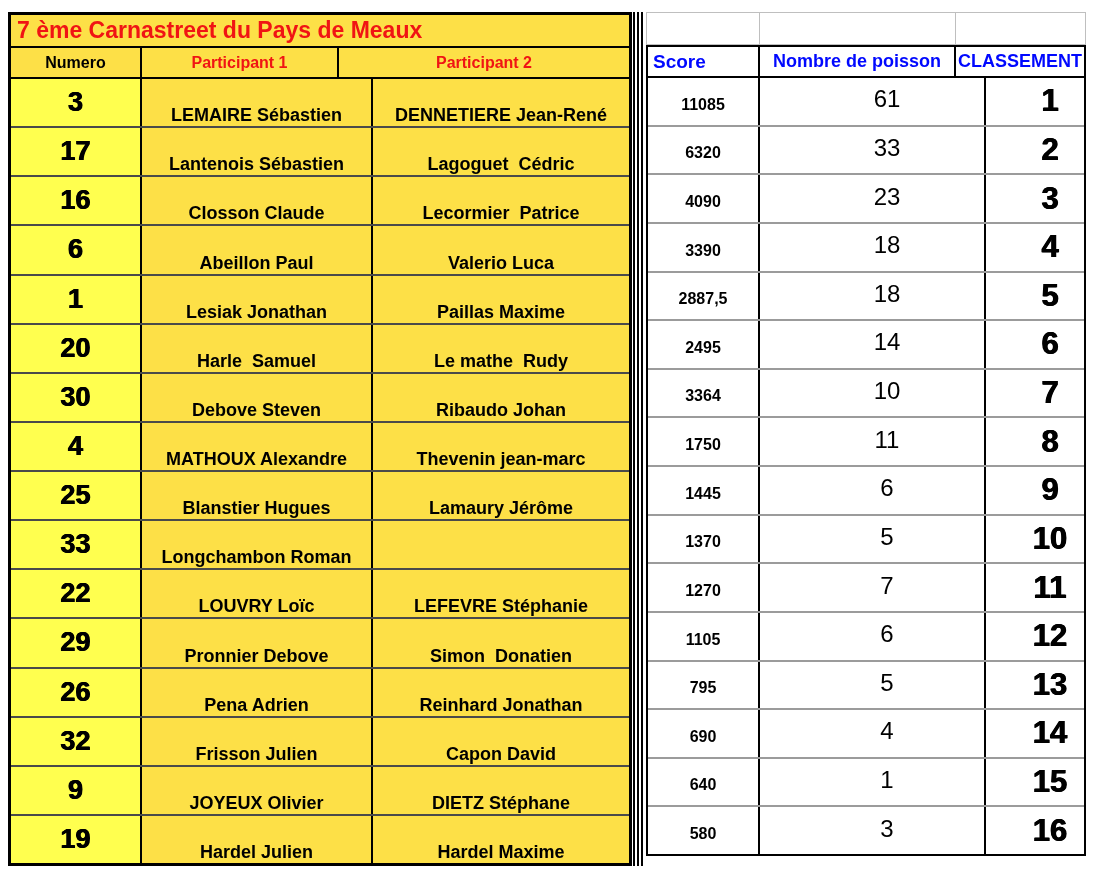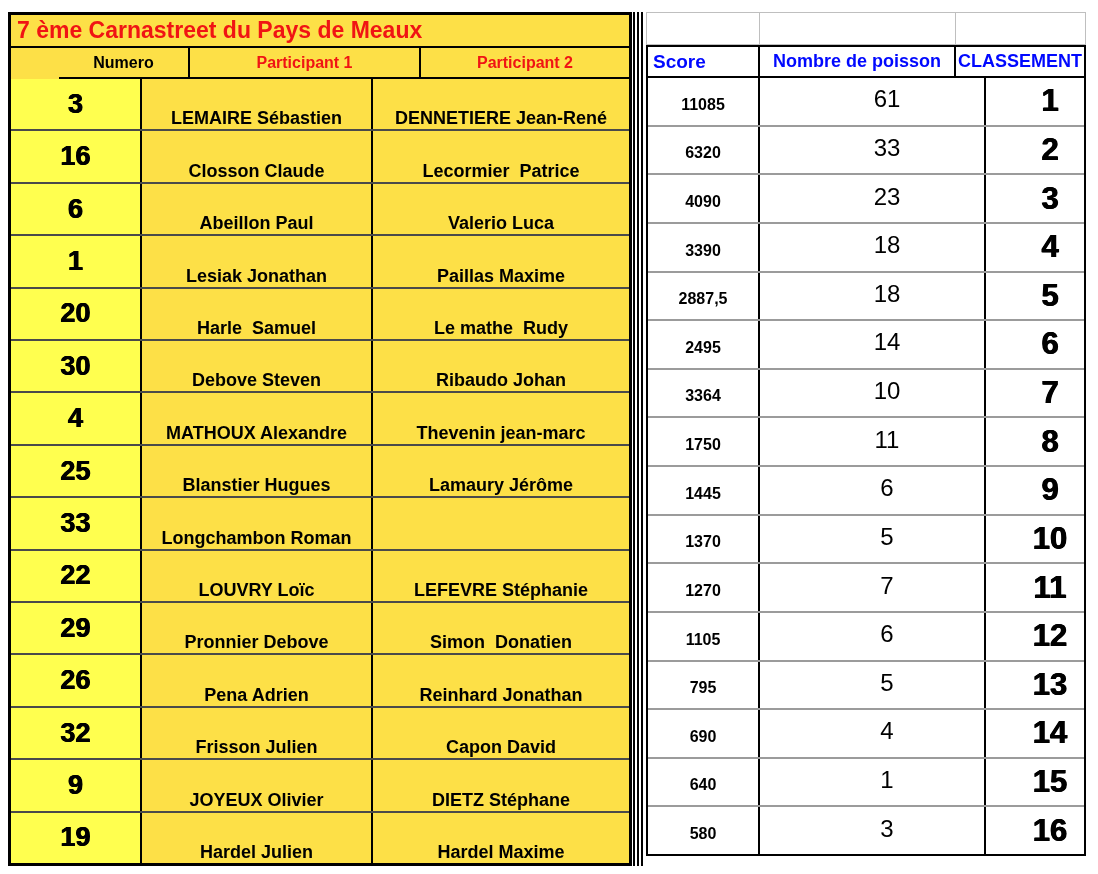--- a/index.html
+++ b/index.html
@@ -25,27 +25,27 @@
     border:3px solid #000;display:flex;flex-direction:column;background:#fde047;
   }
   .title-row{
     height:33px;border-bottom:2px solid #000;display:flex;align-items:center;
     padding-left:6px;
   }
   .title-row span{
     color:var(--accent-red,#f01414);font-weight:bold;font-size:23px;letter-spacing:0px;
     white-space:nowrap;
   }
-  .left-header{height:31px;display:flex;border-bottom:2px solid #000;margin-left:48px;}
+  .left-header{height:31px;display:flex;border-bottom:2px solid #000;}
   .left-header .hcell{
     display:flex;align-items:center;justify-content:center;
     font-weight:bold;font-size:16px;
   }
   .hc-numero{width:131px;border-right:2px solid #000;color:#000;}
-  .hc-p1{width:231px;border-right:2px solid #000;color:var(--accent-red,#f01414);font-size:17px;}
+  .hc-p1{width:197px;border-right:2px solid #000;color:var(--accent-red,#f01414);font-size:17px;}
   .hc-p2{flex:1;color:var(--accent-red,#f01414);font-size:17px;}
   .left-rows{flex:1;display:flex;flex-direction:column;}
   .lrow{flex:1;display:flex;border-bottom:2px solid var(--row-line-left,#4a4a4a);}
   .lrow:last-child{border-bottom:none;}
   .cell{display:flex;align-items:center;justify-content:center;}
   .cell.numero{
     width:131px;border-right:2px solid #000;background:var(--numero-bg,#ffff4f);
     font-weight:bold;font-size:27px;
     text-shadow:0.4px 0 currentColor,-0.4px 0 currentColor;
   }
@@ -112,20 +112,25 @@
       <div class="hcell hc-p1">Participant 1</div>
       <div class="hcell hc-p2">Participant 2</div>
     </div>
     <div class="left-rows" id="left-rows">
   <div class="lrow">
     <div class="cell numero">3</div>
     <div class="cell p1">LEMAIRE Sébastien</div>
     <div class="cell p2">DENNETIERE Jean-René</div>
   </div>
 
+  <div class="lrow">
+    <div class="cell numero">17</div>
+    <div class="cell p1">Lantenois Sébastien</div>
+    <div class="cell p2">Lagoguet  Cédric</div>
+  </div>
 
   <div class="lrow">
     <div class="cell numero">16</div>
     <div class="cell p1">Closson Claude</div>
     <div class="cell p2">Lecormier  Patrice</div>
   </div>
 
   <div class="lrow">
     <div class="cell numero">6</div>
     <div class="cell p1">Abeillon Paul</div>

